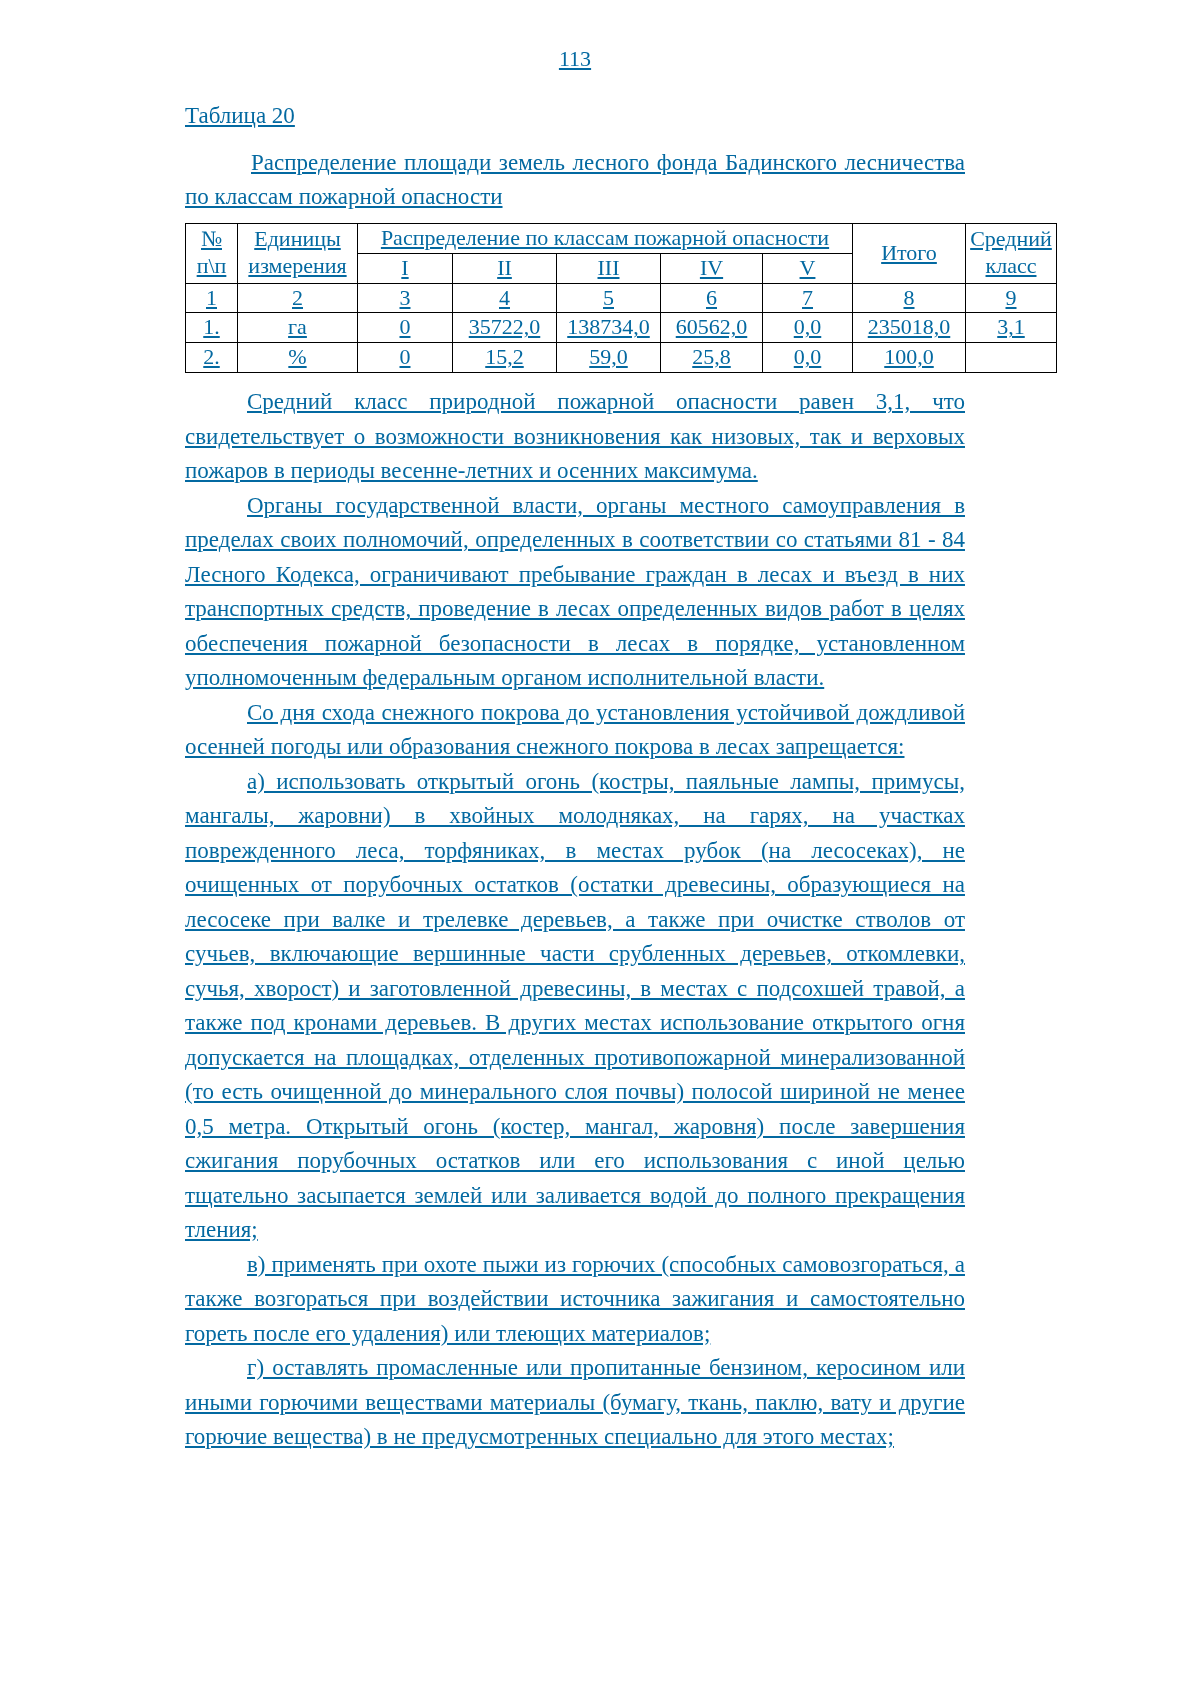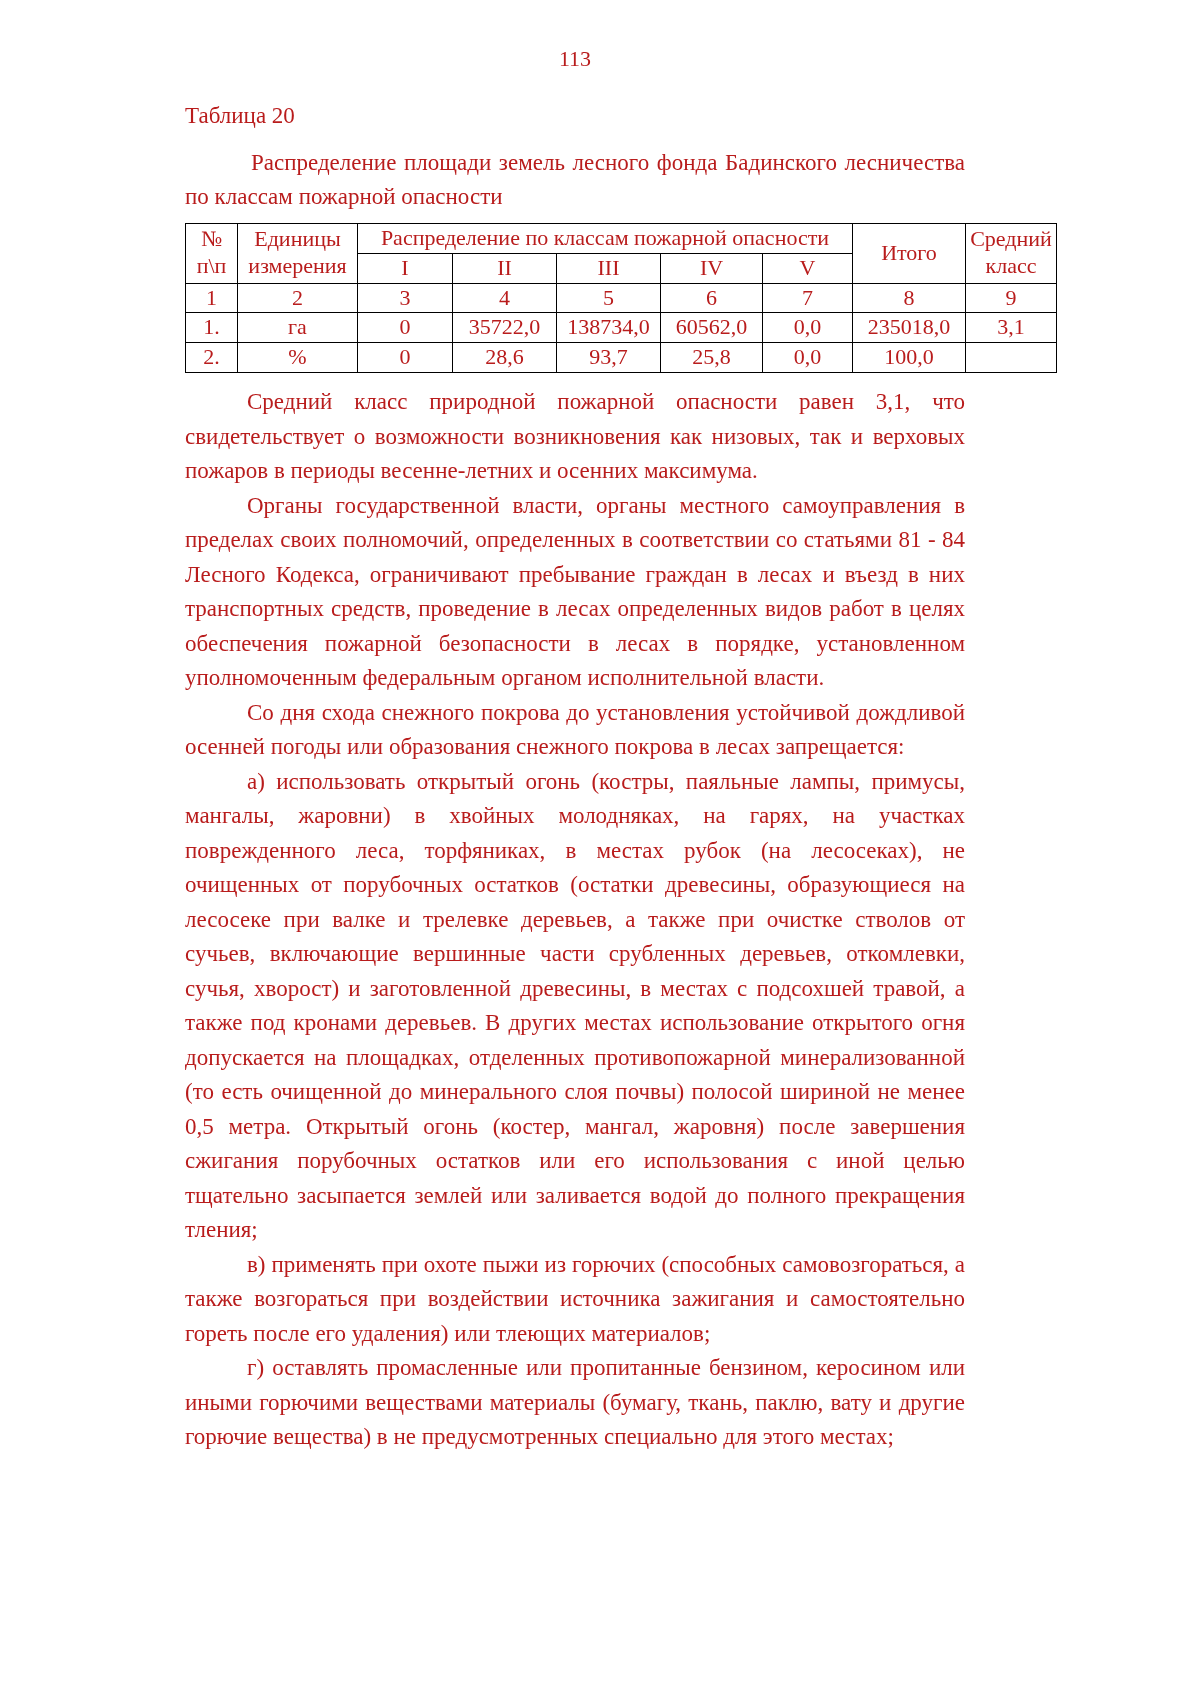--- a/index.html
+++ b/index.html
@@ -5,25 +5,26 @@
   html, body {
     margin: 0;
     padding: 0;
     background: #ffffff;
   }
   .page {
     position: relative;
     width: 1109px;
     height: 1697px;
     background: #ffffff;
-    color: #b91c1c;
+    color: #0369a1;
     font-family: "Liberation Serif", serif;
     box-sizing: border-box;
     padding: 46px 144px 40px 185px;
     overflow: hidden;
+    text-decoration: underline;
   }
   .page-number {
     text-align: center;
     font-size: 22px;
     line-height: 1.2;
     margin: 0 0 30px 0;
   }
   .table-label {
     font-size: 23px;
     line-height: 1.2;
@@ -124,22 +125,22 @@
         <td>138734,0</td>
         <td>60562,0</td>
         <td>0,0</td>
         <td>235018,0</td>
         <td>3,1</td>
       </tr>
       <tr>
         <td>2.</td>
         <td>%</td>
         <td>0</td>
-        <td>28,6</td>
-        <td>93,7</td>
+        <td>15,2</td>
+        <td>59,0</td>
         <td>25,8</td>
         <td>0,0</td>
         <td>100,0</td>
         <td></td>
       </tr>
     </tbody>
   </table>
 
   <div class="body-text">
     <p>Средний класс природной пожарной опасности равен 3,1, что свидетельствует о возможности возникновения как низовых, так и верховых пожаров в периоды весенне-летних и осенних максимума.</p>

